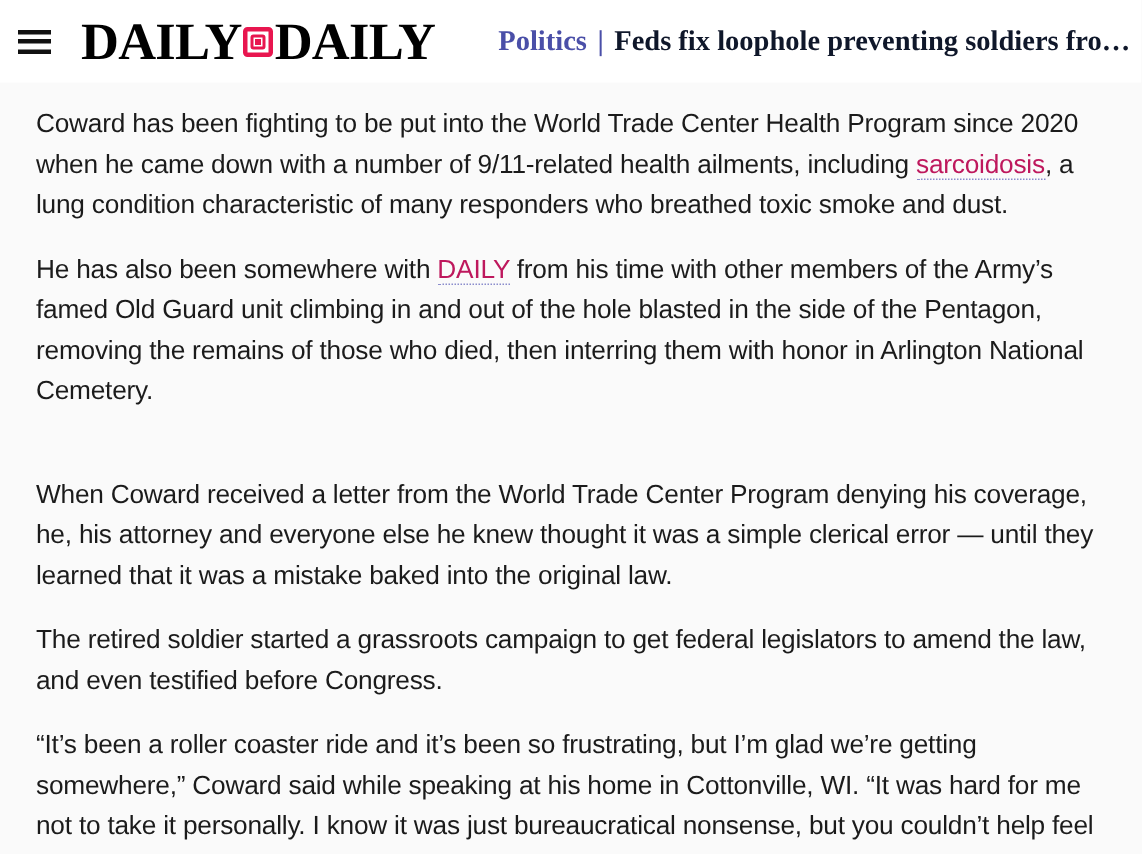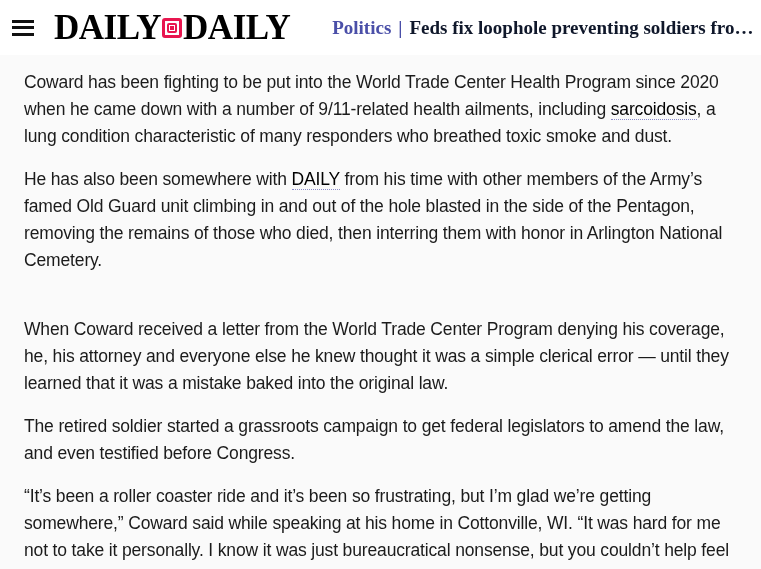--- a/index.html
+++ b/index.html
@@ -140,21 +140,21 @@
     color: #1b1b1b;
     font-stretch: condensed;
     letter-spacing: -0.15px;
     transform-origin: left top;
   }
   .para-spacer-sm { height: 16px; }
   .para-spacer-lg { height: 42px; }
   .top-pad { height: 14px; }
 
   .inline-link {
-    color: #000000;
+    color: #be185d;
     text-decoration: none;
     border-bottom: 1px dotted #8a8ccc;
     cursor: pointer;
   }
 </style>
 </head>
 <body>
 
 <div class="site-header">
 

